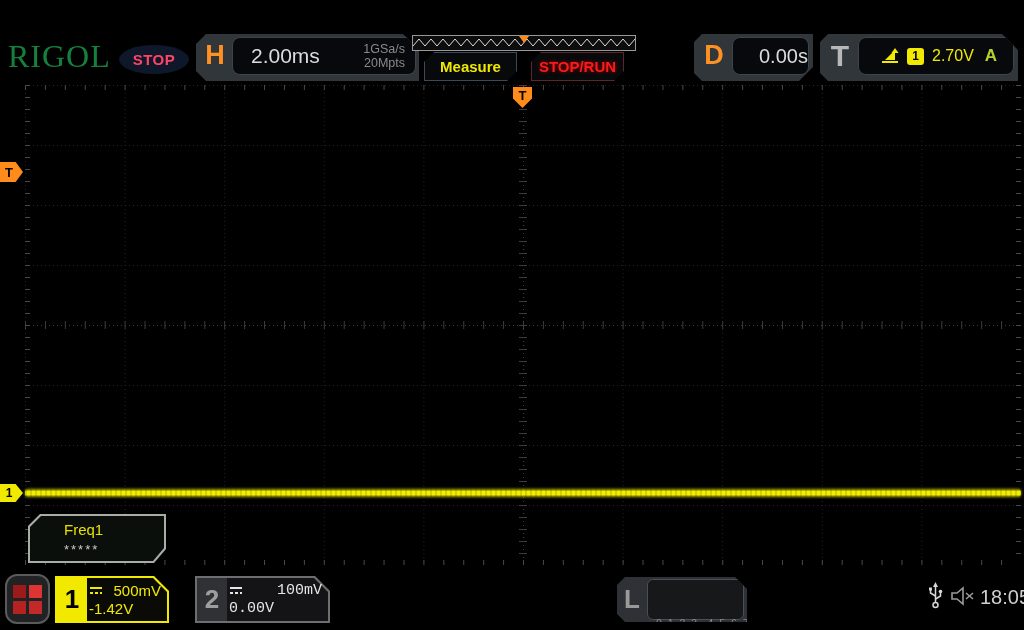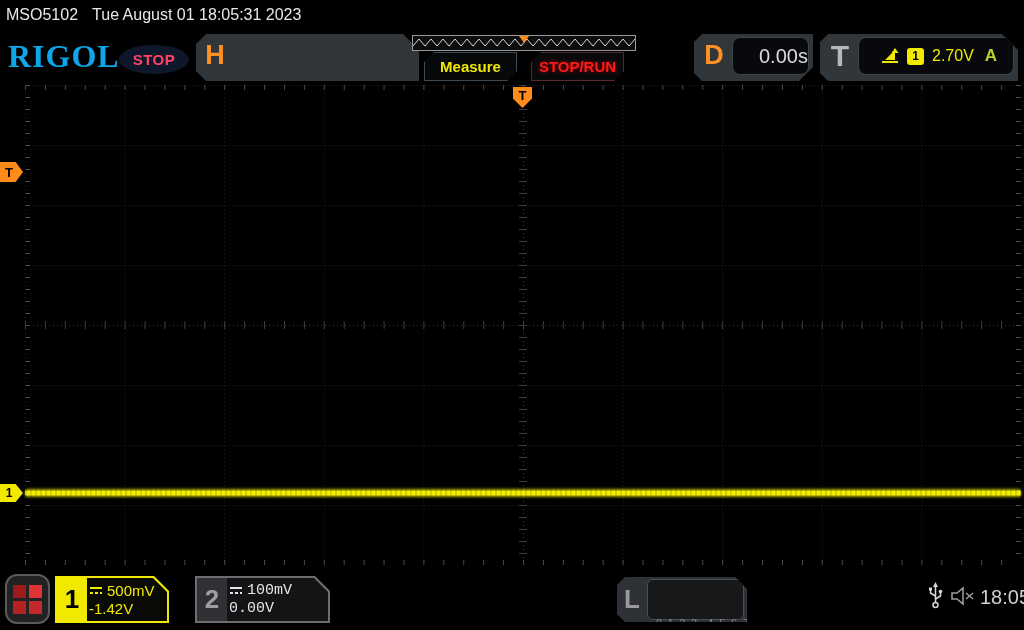--- a/index.html
+++ b/index.html
@@ -6,21 +6,21 @@
   html,body { width:1024px; height:630px; background:#000; overflow:hidden;
               font-family:"Liberation Sans", sans-serif; }
   #screen { position:absolute; left:0; top:0; width:1024px; height:630px; background:#000; }
 
   
   .topbar { position:absolute; left:6px; top:6px; color:#e8e8e8; font-size:16px; }
   .topbar .model { margin-right:14px; }
 
   
   .logo { position:absolute; left:8px; top:38px; font-family:"Liberation Serif", serif;
-          font-weight:bold; font-size:32px; color:#0ea5e9; letter-spacing:1px; }
+          font-weight:normal; font-size:32px; color:#15803d; letter-spacing:1px; }
   .stop-badge { position:absolute; left:119px; top:45px; width:70px; height:29px;
           background:#0f172a; border-radius:50%; display:flex; align-items:center;
           justify-content:center; color:#ff4466; font-weight:bold; font-size:15px; letter-spacing:.5px; }
 
   .tab-panel { position:absolute; background:#31363b; }
   .tab-label { position:absolute; top:0; bottom:4px; display:flex; align-items:center;
                justify-content:center; font-weight:bold; }
   .tab-inner { position:absolute; background:#07090c; border:1px solid #3c444c;
                border-radius:8px; display:flex; align-items:center; }
 
@@ -97,21 +97,21 @@
   .sq1{background:#9c1a1a;} .sq2{background:#e03434;} .sq3{background:#b42222;} .sq4{background:#c22a2a;}
 
   .ch-badge { position:absolute; top:576px; height:47px;
      clip-path:polygon(0 0, calc(100% - 15px) 0, 100% 15px, 100% 100%, 0 100%); }
   .ch-inner { position:absolute; inset:2px;
      clip-path:polygon(0 0, calc(100% - 14px) 0, 100% 14px, 100% 100%, 0 100%); }
   .ch-tab { position:absolute; left:2px; top:2px; bottom:2px; width:30px; display:flex;
      align-items:center; justify-content:center; font-weight:bold; font-size:26px; }
   .ch-body { position:absolute; left:34px; right:8px; top:2px; bottom:2px; display:flex;
      flex-direction:column; justify-content:center; gap:1px; font-size:15px; }
-  .ch-line1 { display:flex; align-items:center; gap:4px; }
+  .ch-line1 { display:flex; align-items:center; gap:4px;justify-content:space-between; }
   .ch-line2 { padding-right:6px; }
 
   #ch1-badge { left:55px; width:114px; background:#f2e900; box-shadow:0 0 4px rgba(242,233,0,.5); }
   #ch1-badge .ch-inner { background:#0a0a06; }
   #ch1-badge .ch-tab { background:#f2e900; color:#000; }
   #ch1-badge .ch-body { color:#f2e900; }
 
   #ch2-badge { left:195px; width:135px; background:#6e6e70; }
   #ch2-badge .ch-inner { background:#141416; }
   #ch2-badge .ch-tab { background:#2f3134; color:#9e9e9e; }
@@ -128,29 +128,33 @@
   .statusicons { position:absolute; top:582px; color:#cfcfcf; }
   #usb-icon { left:928px; }
   #speaker-icon { left:950px; top:585px; color:#9a9a9a; }
   #clock { position:absolute; left:980px; top:586px; color:#cfcfcf; font-size:20px; }
 </style>
 </head>
 <body>
 
 <div id="screen">
 
-  <div class="topbar">
-    <span class="model">MSO5102</span><span>Tue August 01 18:05:31 2023</span>
-  </div>
 
   <div class="logo">RIGOL</div>
   <div class="stop-badge">STOP</div>
 
   <div id="h-panel" class="tab-panel">
     <div class="tab-label">H</div>
+    <div class="tab-inner">
+      <div class="timebase">2.00ms</div>
+      <div class="rates">
+        <div>1GSa/s</div>
+        <div>20Mpts</div>
+      </div>
+    </div>
   </div>
 
   <div class="wave-preview">
     <svg width="222" height="14">
       <polyline id="zigzag" fill="none" stroke="#dcdcdc" stroke-width="1" points="0,10 6,3 12,10 18,3 24,10 30,3 36,10 42,3 48,10 54,3 60,10 66,3 72,10 78,3 84,10 90,3 96,10 102,3 108,10 114,3 120,10 126,3 132,10 138,3 144,10 150,3 156,10 162,3 168,10 174,3 180,10 186,3 192,10 198,3 204,10 210,3 216,10 222,3"></polyline>
     </svg>
     <div class="tri"></div>
   </div>
 
   <div id="measure-btn" class="hdr-btn">Measure</div>
@@ -479,20 +483,25 @@
         <line x1="991" y1="480.5" x2="996" y2="480.5" stroke="#4a4a4a" stroke-width="1"></line>
       </svg>
   </div>
 
   <div class="trace"></div>
 
   <div id="trig-pos-marker" class="marker">T</div>
   <div id="trig-level-marker" class="marker">T</div>
   <div id="ch1-marker" class="marker">1</div>
 
+  <div id="freq-box">
+    <div class="box-inner"></div>
+    <div class="freq-name">Freq1</div>
+    <div class="freq-value">*****</div>
+  </div>
 
   <div id="menu-icon">
     <span class="sq1"></span>
       <span class="sq2"></span>
       <span class="sq3"></span>
       <span class="sq4"></span>
   </div>
 
   <div id="ch1-badge" class="ch-badge">
     <div class="ch-inner"></div>

